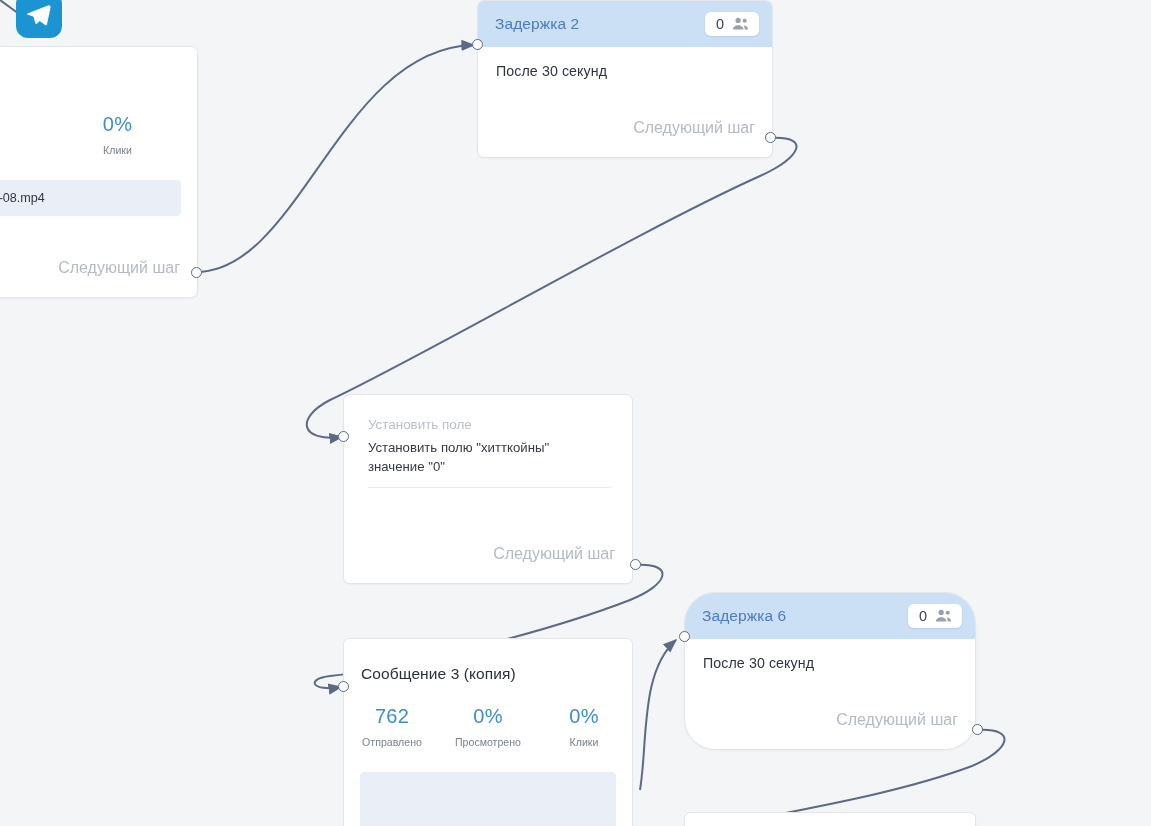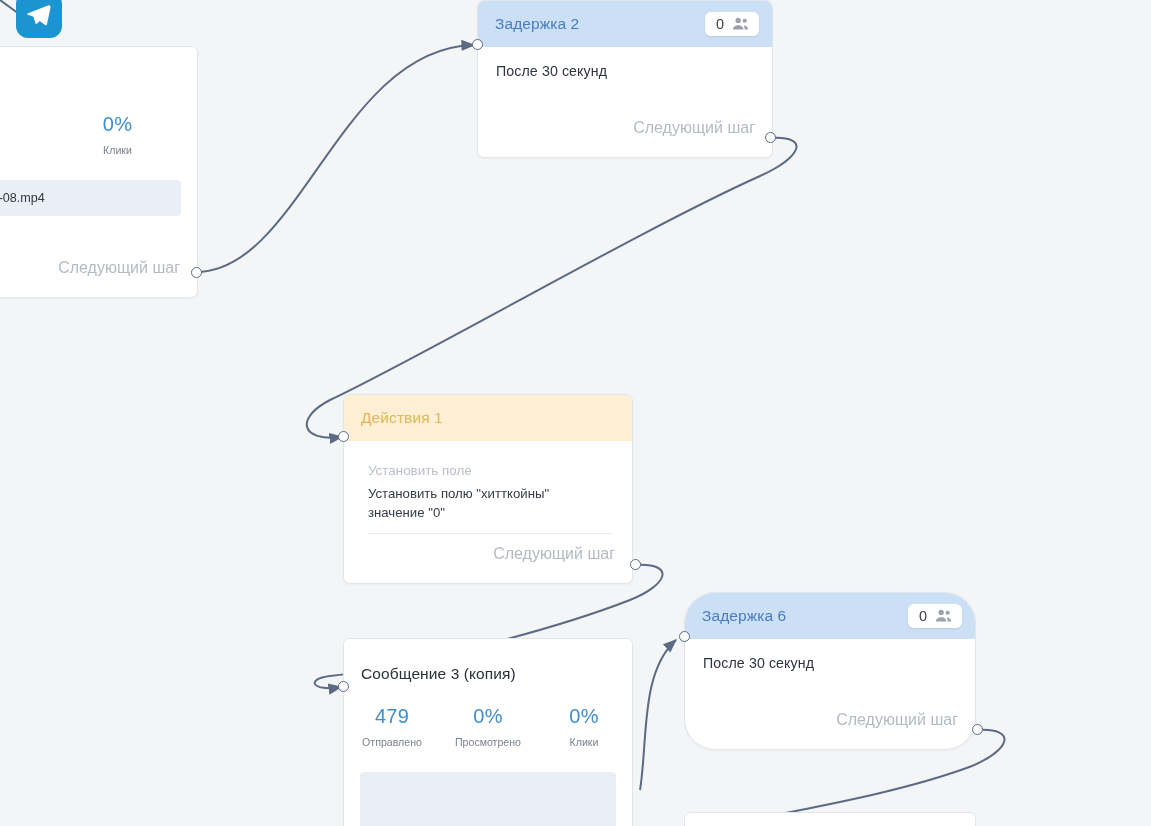--- a/index.html
+++ b/index.html
@@ -272,41 +272,38 @@
     </div>
     <div class="node-body">
       <div class="delay-text">После 30 секунд</div>
     </div>
     <div class="next-step">Следующий шаг</div>
   </div>
   <div class="port" style="left:472px; top:39px;"></div>
   <div class="port" style="left:765px; top:132px;"></div>
 
   <div class="node" style="left:343px; top:394px; width:290px; height:190px;">
-    <div class="node-header action">
-      <span class="node-title">Действия 1</span>
-    </div>
     <div class="action-block">
       <div class="action-kind">Установить поле</div>
       <div class="action-desc">Установить полю "хитткойны"
 значение "0"</div>
       <div class="action-rule"></div>
     </div>
     <div class="next-step">Следующий шаг</div>
   </div>
   <div class="port" style="left:338px; top:431px;"></div>
   <div class="port" style="left:630px; top:559px;"></div>
 
   <div class="node" style="left:343px; top:638px; width:290px; height:200px;">
     <div class="node-header plain">
       <span class="node-title">Сообщение 3 (копия)</span>
     </div>
     <div class="stats">
       <div class="stat">
-        <div class="stat-value">479</div>
+        <div class="stat-value">762</div>
         <div class="stat-label">Отправлено</div>
       </div>
       <div class="stat">
         <div class="stat-value">0%</div>
         <div class="stat-label">Просмотрено</div>
       </div>
       <div class="stat">
         <div class="stat-value">0%</div>
         <div class="stat-label">Клики</div>
       </div>

